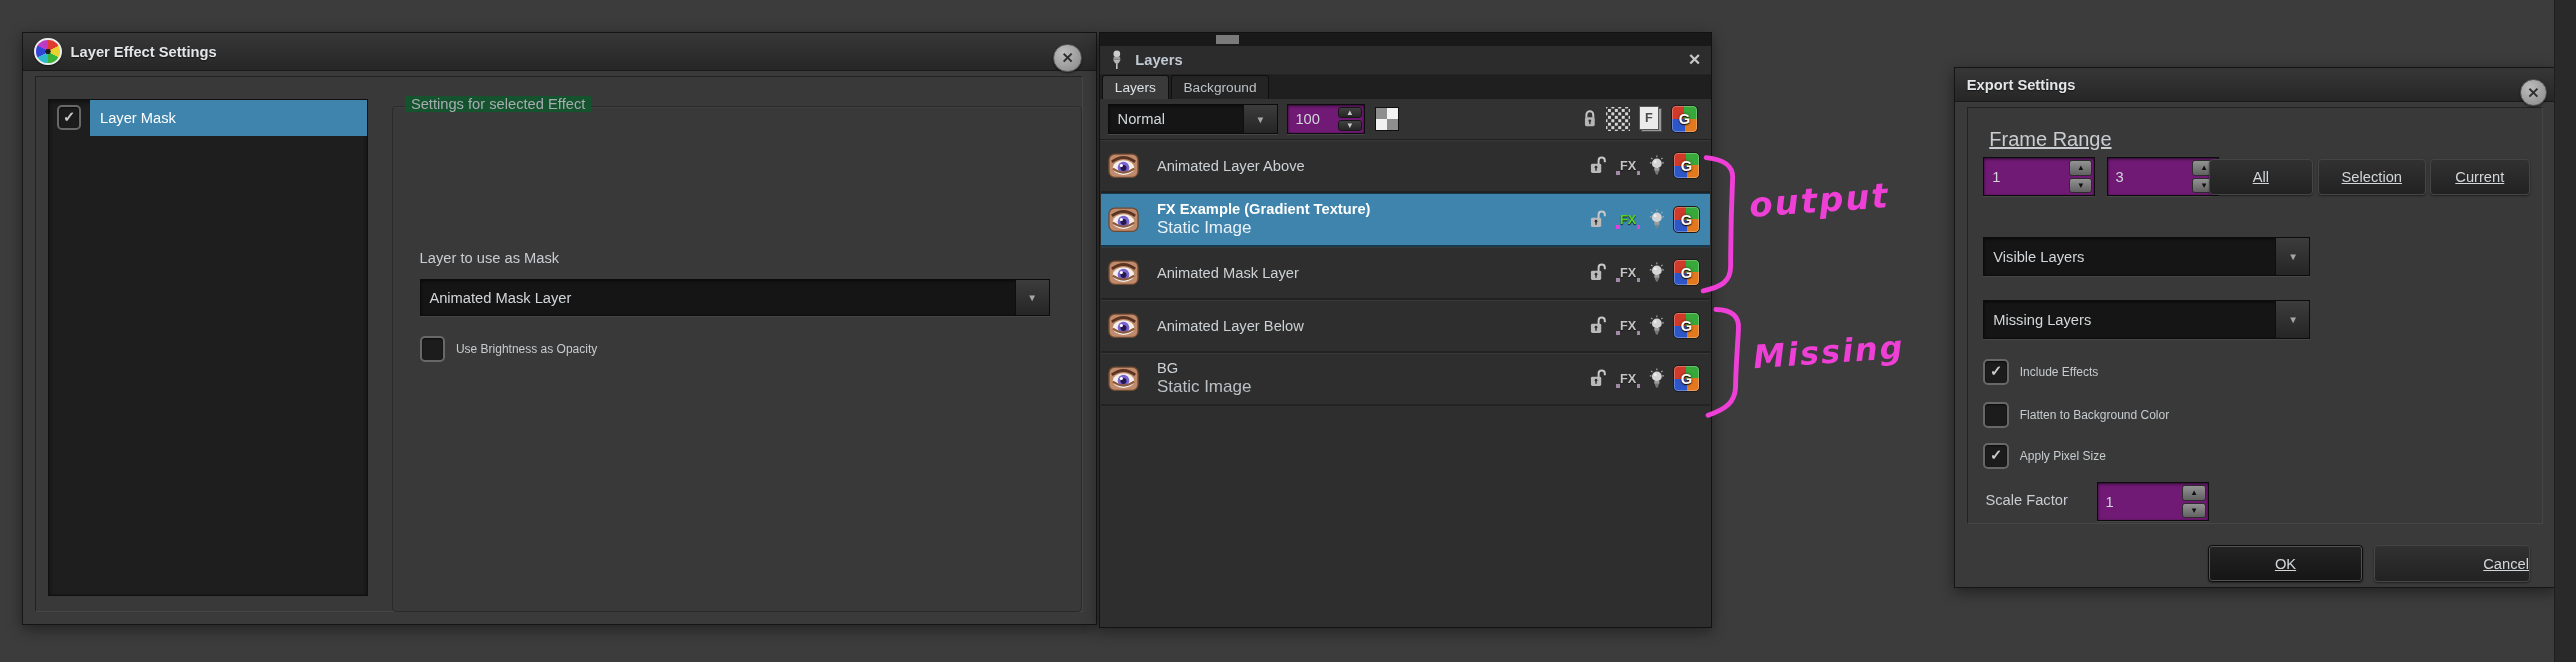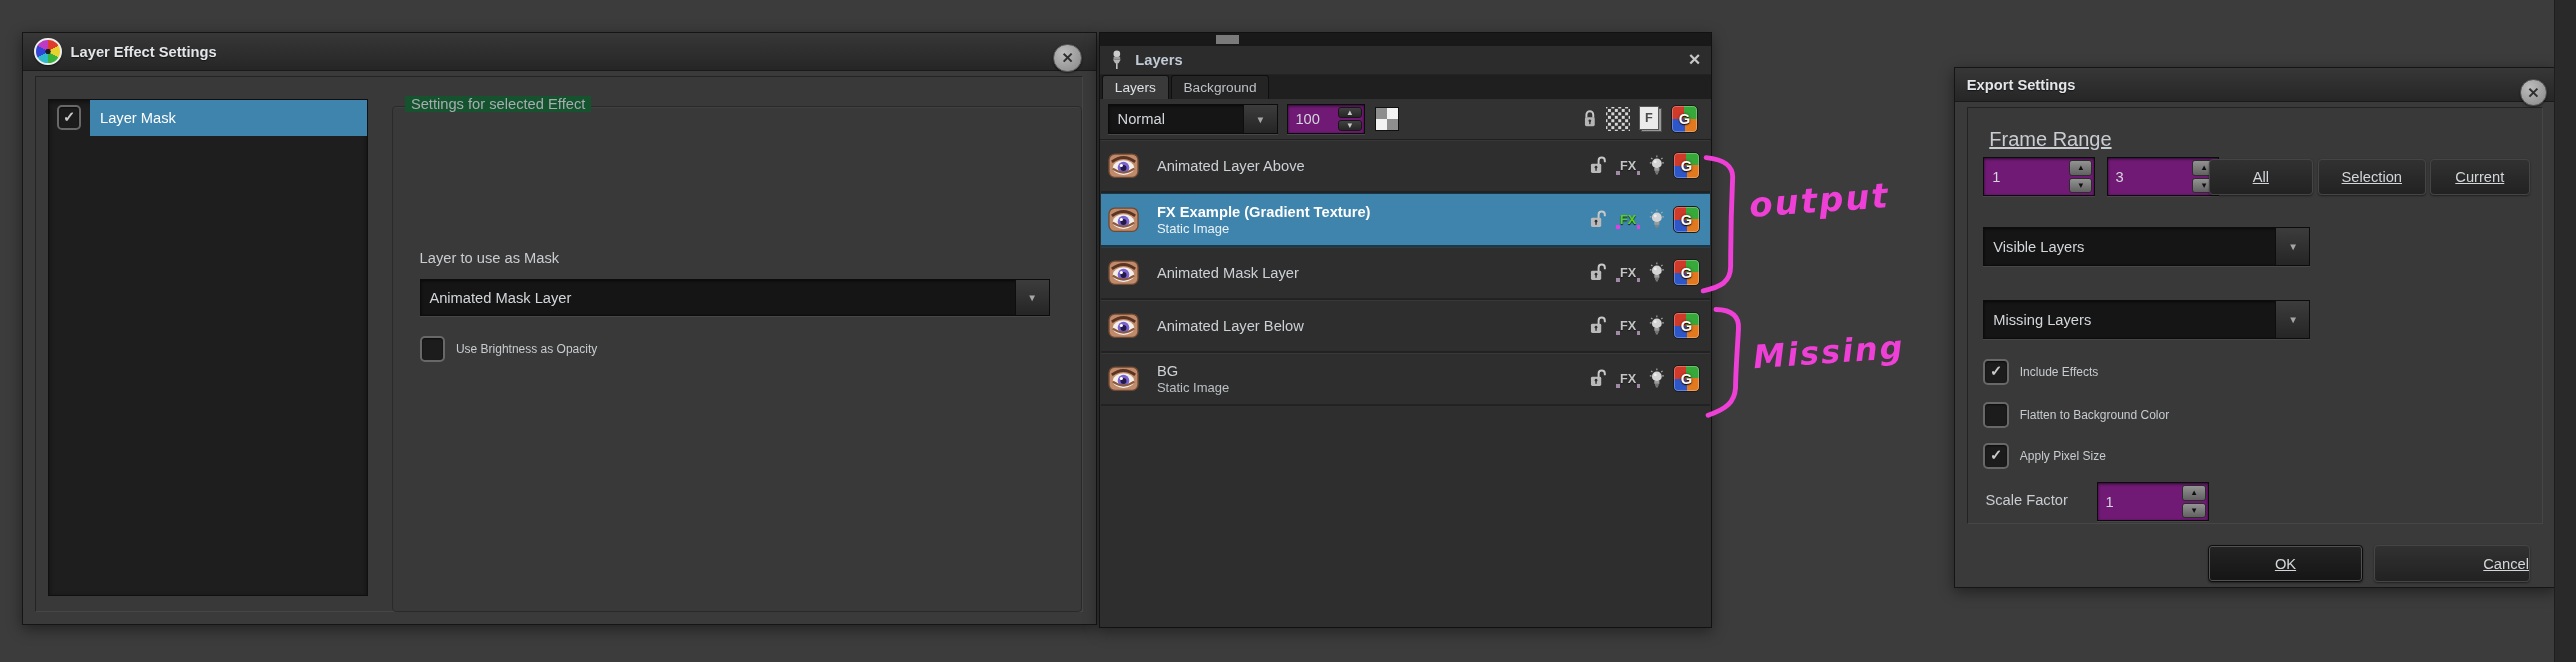--- a/index.html
+++ b/index.html
@@ -139,21 +139,21 @@
   }
   .lrows{position:absolute;top:107px;left:1px;right:1px;bottom:1px;background:#2e2e2e;}
   .lrow{
     height:51px;display:flex;align-items:center;padding:0 9.8px 0 6.9px;cursor:pointer;
     border-bottom:2px solid #222;box-shadow:inset 0 1px 0 #383838;
   }
   .lrow.selected{background:#3e84ad;border-top:1px solid #17394e;border-bottom:2px solid #17394e;box-shadow:none;}
   .thumb{width:31px;height:27.4px;flex:0 0 auto;display:flex;}
   .meta{margin-left:18px;display:flex;flex-direction:column;justify-content:center;min-width:0;}
   .lname{font-size:14.7px;color:#ccd1d5;white-space:nowrap;}
-  .lsub{font-size:13px;color:#bac0c4;margin-top:1px;}
+  .lsub{font-size:17px;color:#bac0c4;margin-top:1px;}
   .lsub:empty{display:none;}
   .lrow.selected .lname{font-weight:bold;color:#fff;}
   .lrow.selected .lsub{color:#eaf2f8;}
   .row-icons{margin-left:auto;display:flex;align-items:center;gap:7.8px;}
   .fxicon{
     position:relative;width:26.4px;height:21.5px;display:flex;align-items:center;justify-content:center;
     font-size:12.7px;font-weight:800;color:#c4c4c4;text-shadow:0 1px 1px #181818;cursor:pointer;
   }
   .fxicon::before,.fxicon::after{content:"";position:absolute;bottom:1px;width:3.9px;height:3.9px;background:#a08aa5;}
   .fxicon::before{left:1px;}
@@ -166,21 +166,21 @@
   .d-export{left:1954px;top:67px;width:600px;height:519px;}
   .d-export .titlebar{height:33px;}
   .d-export .close-circle{top:10.8px;right:7.8px;width:25.5px;height:25.5px;}
   .export-inner{left:11.8px;right:11.8px;top:39px;height:415px;}
   .fr-label{position:absolute;left:21.5px;top:19.6px;font-size:20px;color:#c9cdd1;text-decoration:underline;}
   .fr-spin1{position:absolute;left:15.7px;top:49px;width:110px;height:37px;}
   .fr-spin2{position:absolute;left:139px;top:49px;width:110px;height:37px;}
   .btn-all{left:241px;top:51px;width:102px;height:34px;}
   .btn-selection{left:350px;top:51px;width:106px;height:34px;}
   .btn-current{left:462px;top:51px;width:98px;height:34px;}
-  .vis-combo{position:absolute;left:15.7px;top:119px;width:325px;height:37px;}
+  .vis-combo{position:absolute;left:15.7px;top:129px;width:325px;height:37px;}
   .flat-combo{position:absolute;left:15.7px;top:192px;width:325px;height:37px;}
   .opt-row{position:absolute;left:15.7px;display:flex;align-items:center;gap:10.8px;cursor:pointer;}
   .opt-0{top:251px;} .opt-1{top:294px;} .opt-2{top:335px;}
   .scale-label{position:absolute;left:17.6px;top:384px;font-size:14.7px;color:#c9cdd1;}
   .scale-spin{position:absolute;left:129px;top:374px;width:110px;height:37px;}
   .btn-ok{left:253px;top:477px;width:153px;height:35px;}
   .btn-cancel{left:419px;top:477px;width:154px;height:35px;justify-content:flex-end;}
 
   
   .anno-svg{position:absolute;left:0;top:0;z-index:40;pointer-events:none;}

